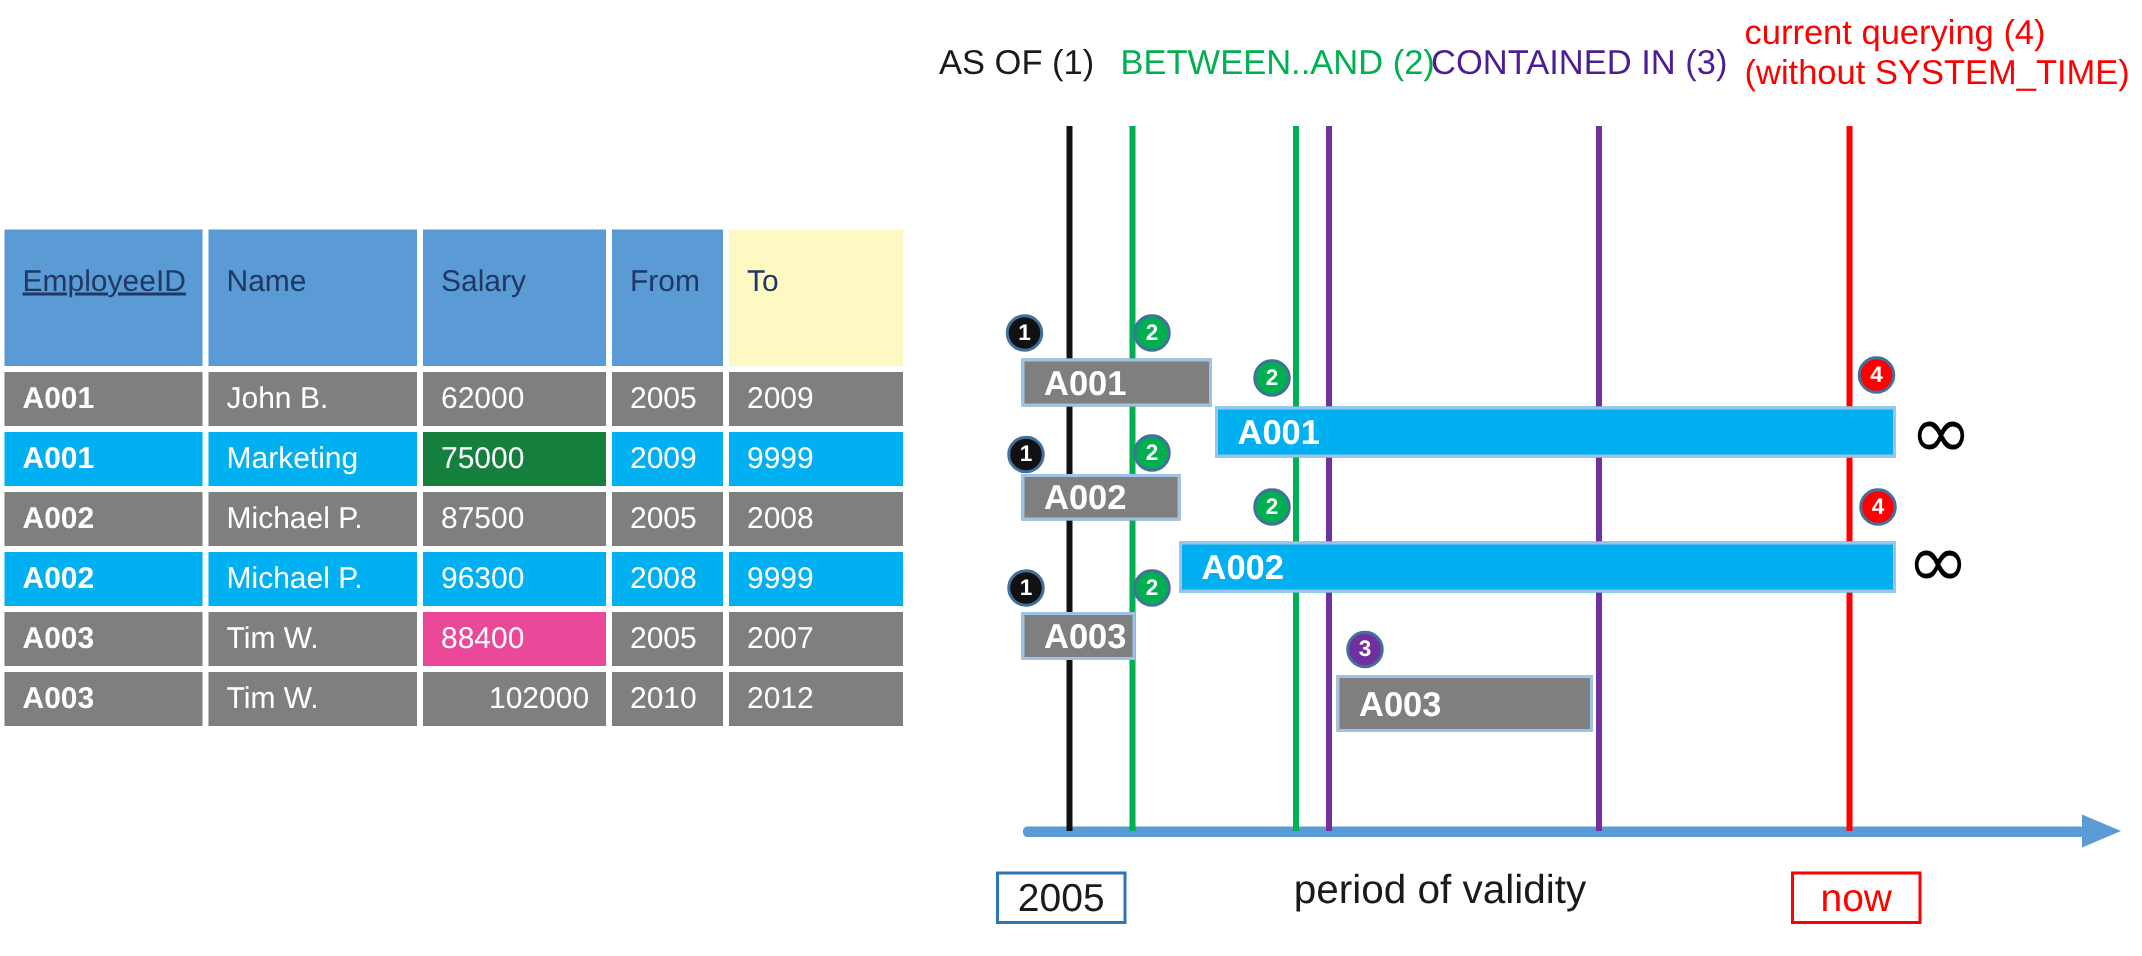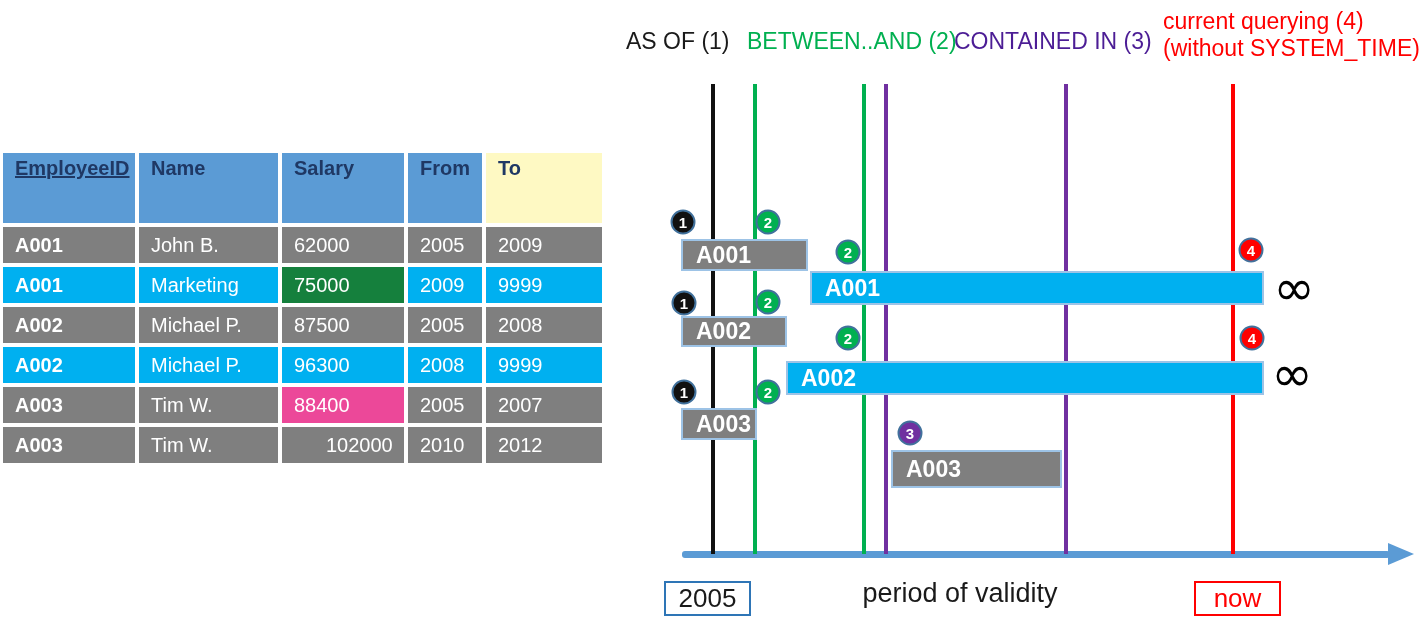--- a/index.html
+++ b/index.html
@@ -3,21 +3,21 @@
 <meta charset="utf-8">
 <style>
   html,body { margin:0; padding:0; background:#fff; }
   .stage { position:relative; width:1428px; height:637px; background:#ffffff;
            font-family:"Liberation Sans", sans-serif; overflow:hidden; }
 
   
   .emp-table { position:absolute; left:3px; top:153px; display:grid; gap:4px; }
   .cell { box-sizing:border-box; display:flex; align-items:center;
           padding-left:12px; font-size:20px; color:#ffffff; height:36px; }
-  .cell.header { height:70px; align-items:flex-start; padding-top:4px; font-weight:bold; }
+  .cell.header { height:91px; align-items:flex-start; padding-top:24px; font-weight:normal; }
 
   
   .legend-item { position:absolute; font-size:23px; line-height:27px; white-space:nowrap; }
 
   
   .vline  { position:absolute; top:84px; height:470px; width:4px; }
   .bar    { position:absolute; box-sizing:border-box; border:2px solid #9DC3E6;
             display:flex; align-items:center; padding-left:13px;
             color:#fff; font-weight:bold; font-size:23px; }
   .marker { position:absolute; width:25px; height:25px; border-radius:50%;

